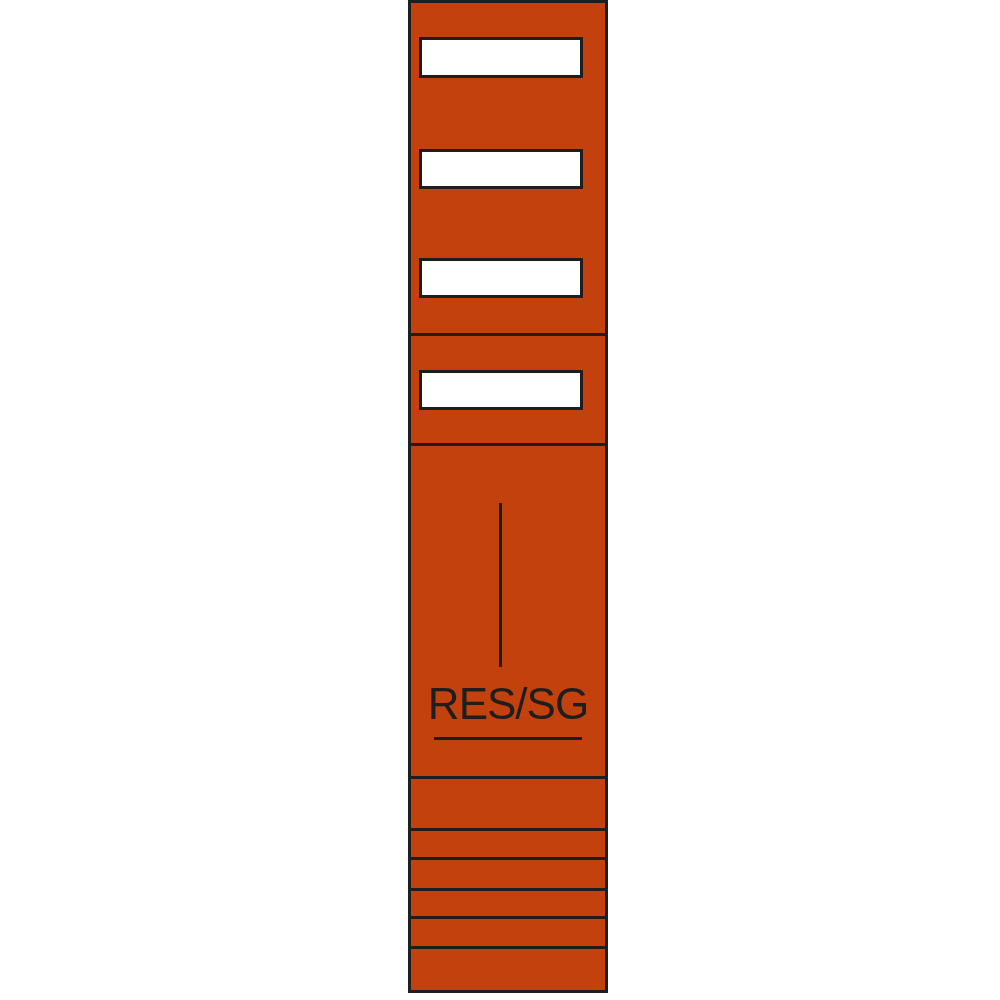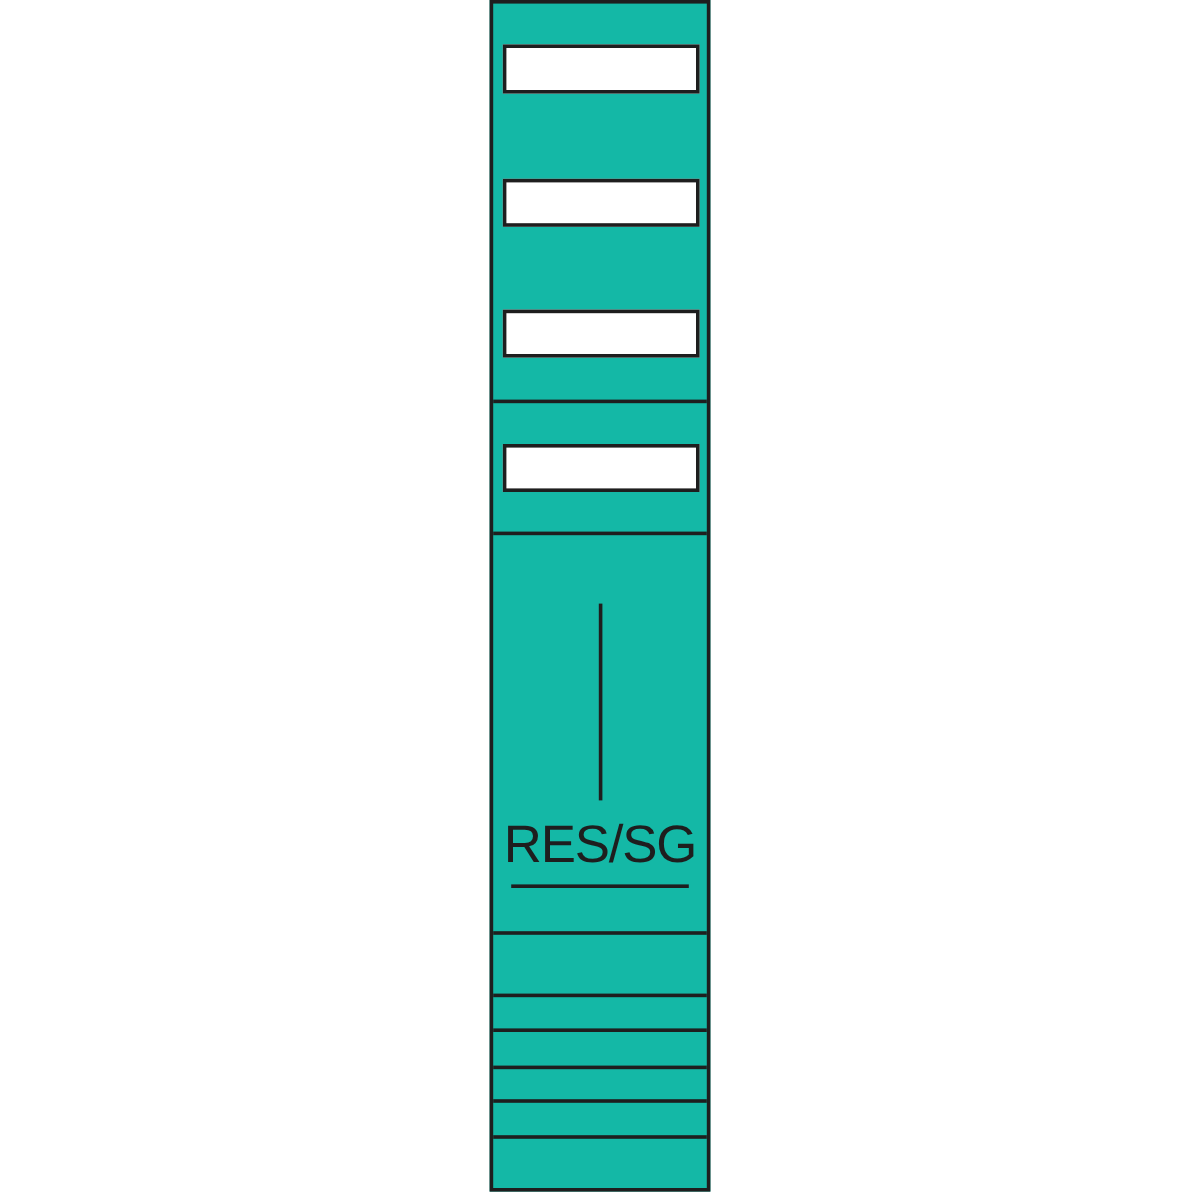--- a/index.html
+++ b/index.html
@@ -12,25 +12,25 @@
     width: 1000px;
     height: 1000px;
     background: #ffffff;
     overflow: hidden;
     font-family: "Liberation Sans", sans-serif;
   }
   .panel {
     position: absolute;
     left: 408px;
     top: 0;
-    width: 184px;
+    width: 200px;
     height: 993px;
     border: 3px solid #1e1e1e;
     box-sizing: border-box;
-    background: #14b8a6;
+    background: #c2410c;
   }
   .slot {
     position: absolute;
     left: 8px;
     width: 164px;
     height: 40px;
     border: 3px solid #1e1e1e;
     box-sizing: border-box;
     background: #ffffff;
   }

